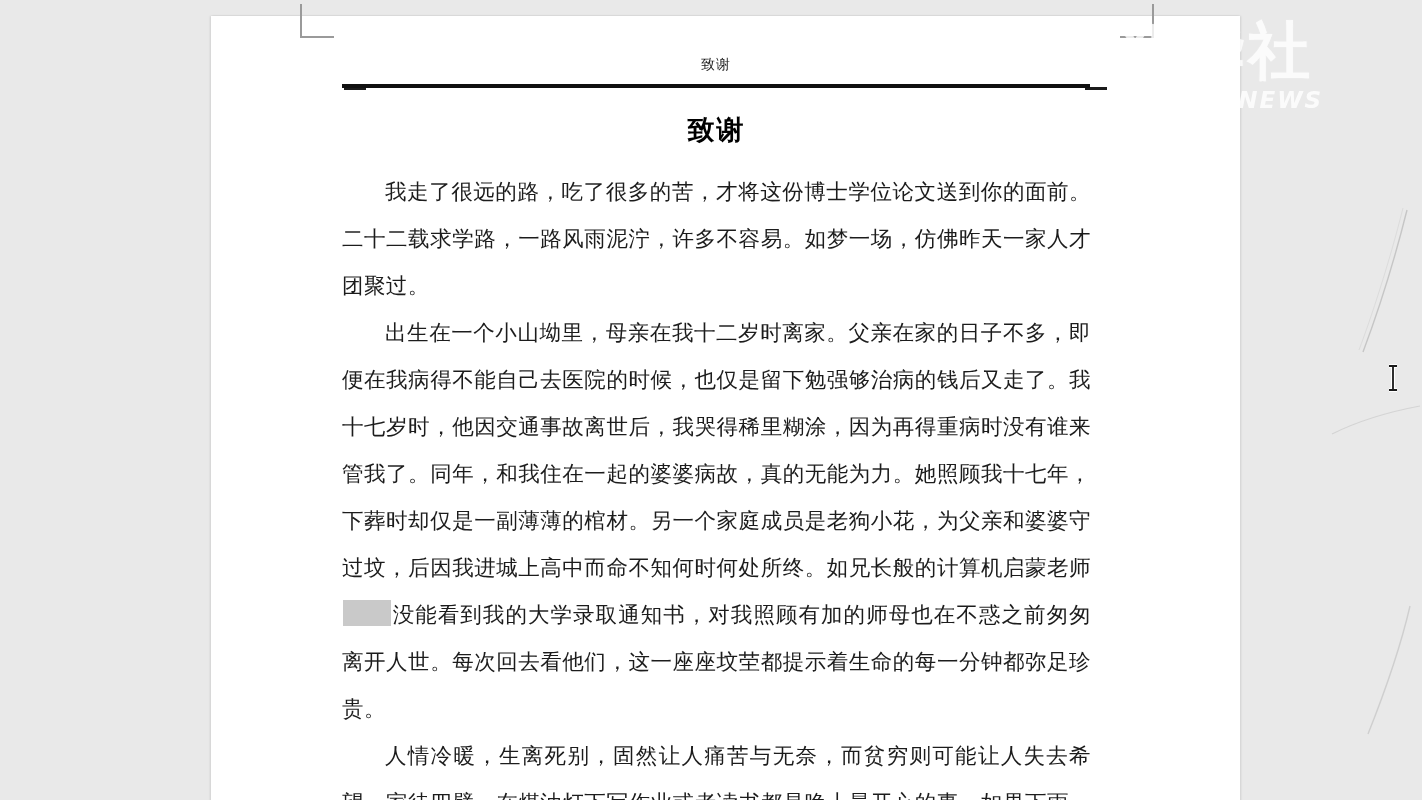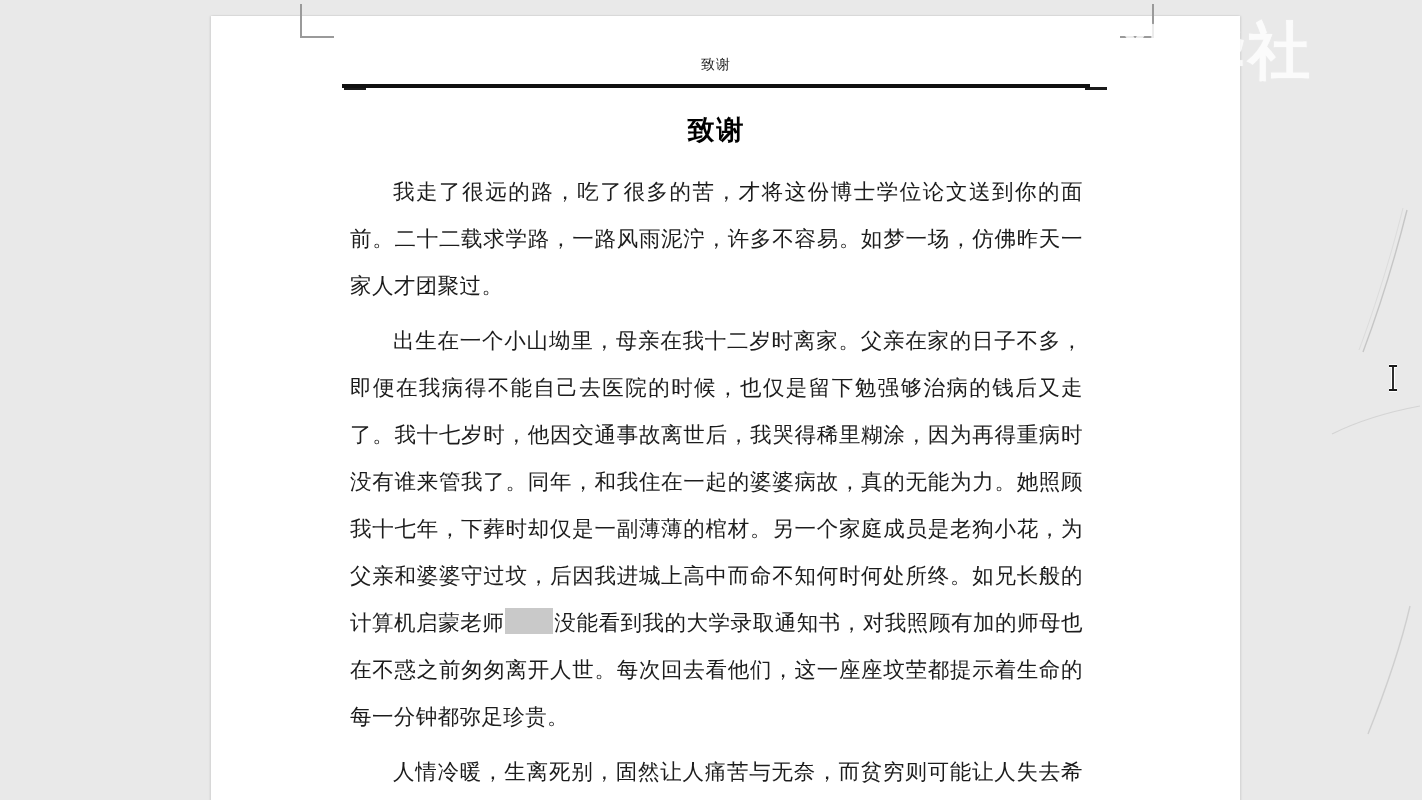--- a/index.html
+++ b/index.html
@@ -108,21 +108,21 @@
     margin: 0 0 16px 0;
   }
 
   .para {
     font-size: 21.5px;
     line-height: 47px;
     color: #1c1c1c;
     text-align: justify;
     text-justify: inter-ideograph;
     text-indent: 2em;
-    margin: 8px;
+    margin: 0;
     letter-spacing: 0.4px;
     word-break: break-all;
   }
 
   
   .redaction {
     display: inline-block;
     width: 48px;
     height: 26px;
     background: #c9c9c9;
@@ -208,20 +208,21 @@
 
       <p class="para"><span>出生在一个小山坳里，母亲在我十二岁时离家。父亲在家的日子不多，即便在我病得不能自己去医院的时候，也仅是留下勉强够治病的钱后又走了。我十七岁时，他因交通事故离世后，我哭得稀里糊涂，因为再得重病时没有谁来管我了。同年，和我住在一起的婆婆病故，真的无能为力。她照顾我十七年，下葬时却仅是一副薄薄的棺材。另一个家庭成员是老狗小花，为父亲和婆婆守过坟，后因我进城上高中而命不知何时何处所终。如兄长般的计算机启蒙老师</span><span class="redaction"></span><span>没能看到我的大学录取通知书，对我照顾有加的师母也在不惑之前匆匆离开人世。每次回去看他们，这一座座坟茔都提示着生命的每一分钟都弥足珍贵。</span></p>
 
       <p class="para">人情冷暖，生离死别，固然让人痛苦与无奈，而贫穷则可能让人失去希望。家徒四壁，在煤油灯下写作业或者读书都是晚上最开心的事。如果下雨，保留节目就是用竹笋壳塞瓦缝防漏雨。高中之前的主要经济来源是夜里抓黄鳝、周末钓鱼、养小猪崽和出租水牛。那些年里，方圆十公里的水田和小河都被我用脚测量过无数次。被狗和蛇追，半夜落水，因蓄电瓶进水而摸黑逃回家中；学费没交，黄鳝却被父亲偷卖了，然后买了肉和酒，都是难以避免的事。</p>
 
     </div>
   </div>
 
   <div id="watermark">
     <div class="wm-cn">新华社</div>
+    <div class="wm-en">XINHUA NEWS</div>
   </div>
 
   <svg id="text-cursor" viewBox="0 0 14 28">
     <path d="M3 2 H11 M7 2 V26 M3 26 H11" stroke="#ffffff" stroke-width="4" fill="none" stroke-linecap="butt"></path>
     <path d="M3 2 H11 M7 2 V26 M3 26 H11" stroke="#1a1a1a" stroke-width="1.8" fill="none" stroke-linecap="butt"></path>
   </svg>
 
 </div>
 
 </body></html>

